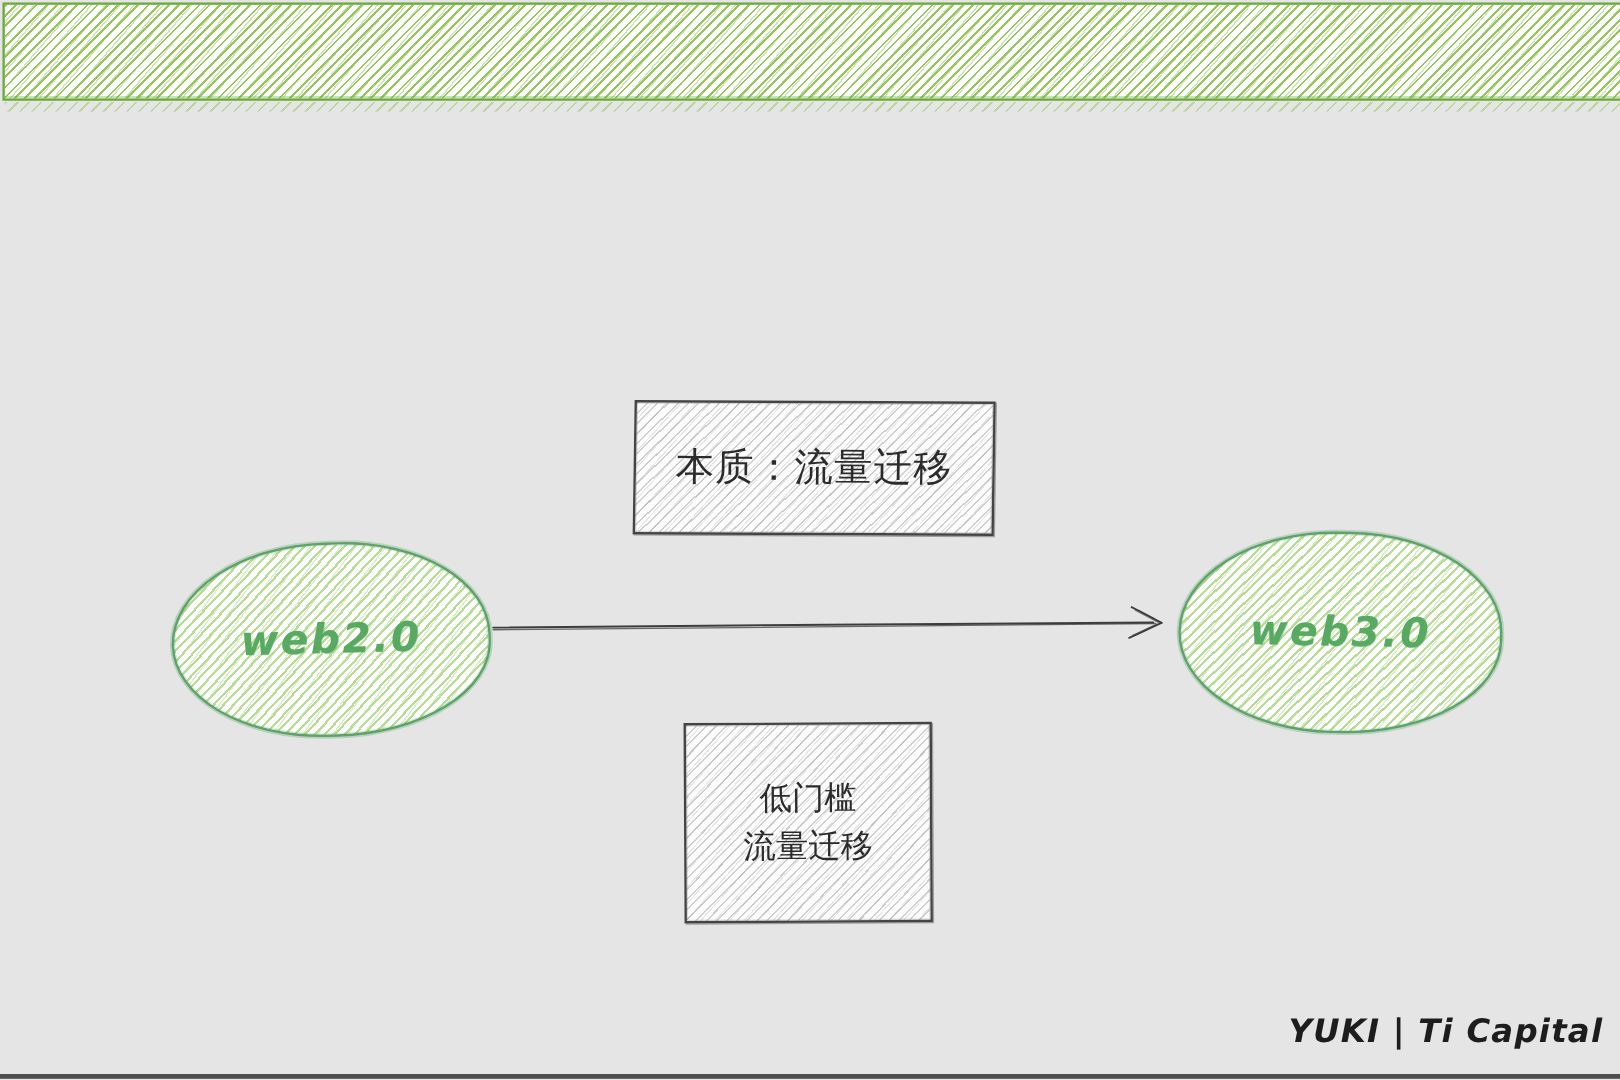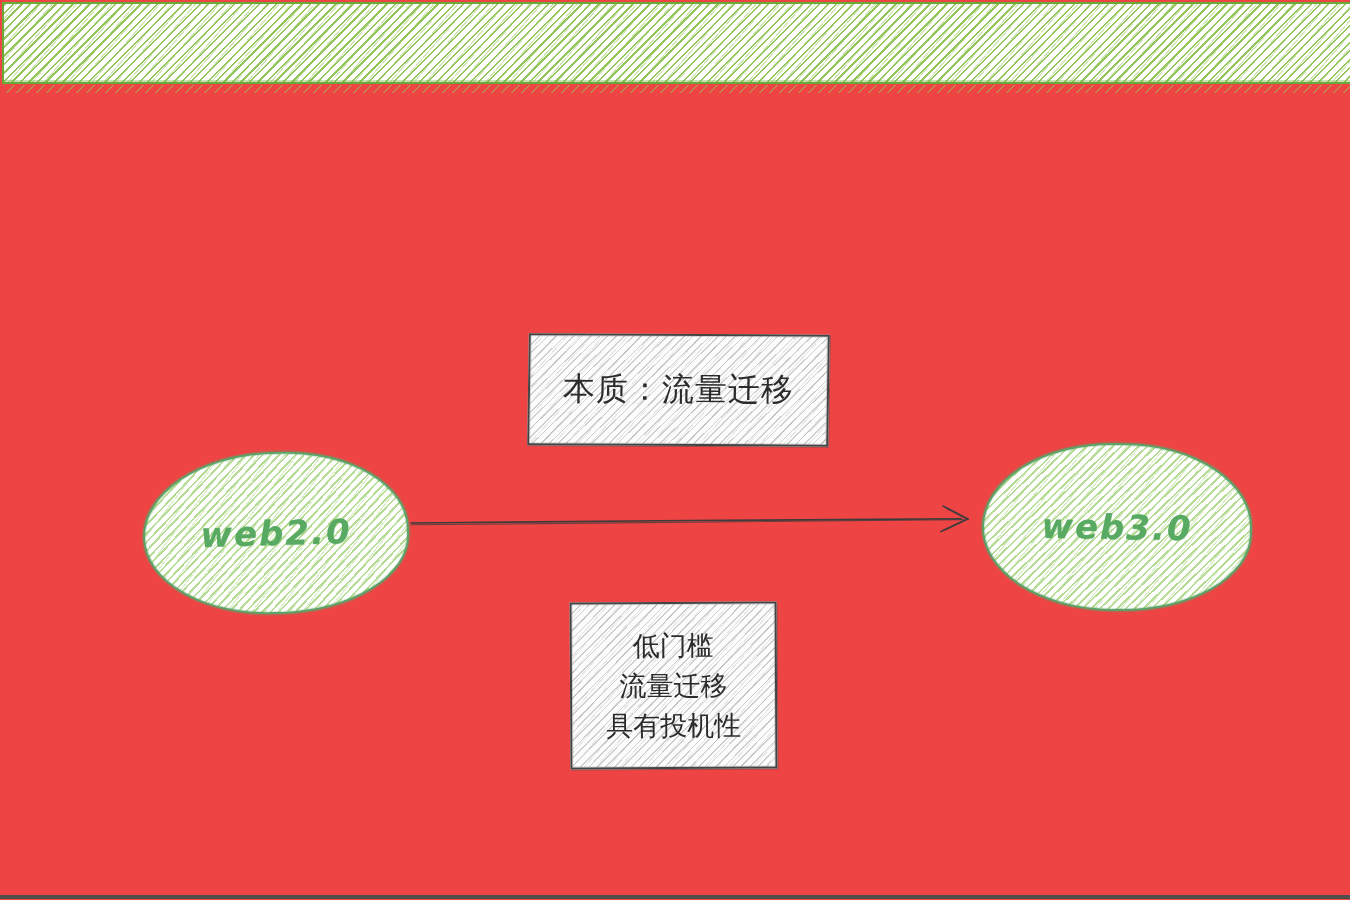--- a/index.html
+++ b/index.html
@@ -1,17 +1,17 @@
 <!DOCTYPE html>
 <html style="--banner_stroke: #6aaa3a; --banner_hatch: #94c65b; --ellipse_stroke: #5ba368; --ellipse_hatch: #b7dc95; --node_text: #58aa62; --box_stroke: #444444; --text_dark: #2b2b2b; --arrow: #3c3c3c; --bottom_bar: #4e4e4e;"><head>
 <meta charset="utf-8">
 <style>
   html,body{margin:0;padding:0;background:#ffffff;}
   .canvas{
-    position:relative;width:1350px;height:900px;background:#ef4444;
+    position:relative;width:1350px;height:900px;background:#e5e5e5;
     overflow:hidden;font-family:"DejaVu Sans",sans-serif;
   }
 
   
   .banner{
     position:absolute;left:2px;top:2px;width:1352px;height:78px;
     border:2.5px solid var(--banner_stroke);
     background:
       repeating-linear-gradient(135deg, var(--banner_hatch) 0 1.6px, transparent 1.6px 6px),
       repeating-linear-gradient(131deg, rgba(148,198,91,0.45) 0 1.2px, transparent 1.2px 9px),
@@ -106,19 +106,19 @@
     <path d="M559 22 L539 31.5" stroke-width="1" opacity="0.6"></path>
   </svg>
 
   <div class="ellipse ellipse-web3">
     <span class="node-label">web3.0</span>
   </div>
 
   <div class="sketch-box note-box">
     <div>低门槛</div>
     <div>流量迁移</div>
-    <div>具有投机性</div>
   </div>
 
+  <div class="signature">YUKI | Ti Capital</div>
 
   <div class="bottom-bar"></div>
 
 </div>
 
 </body></html>

